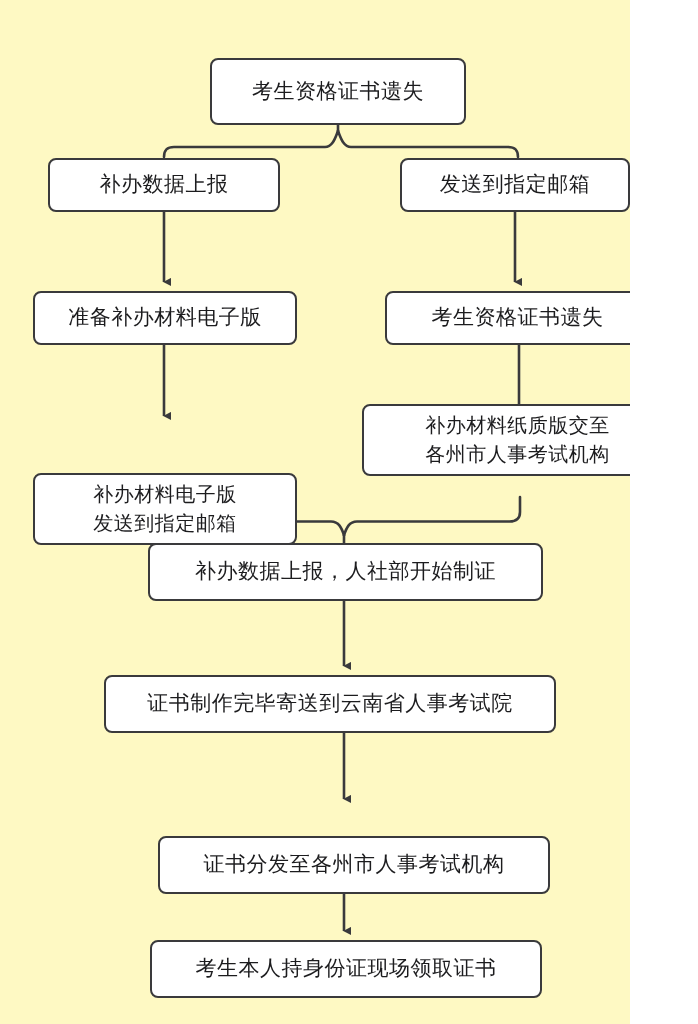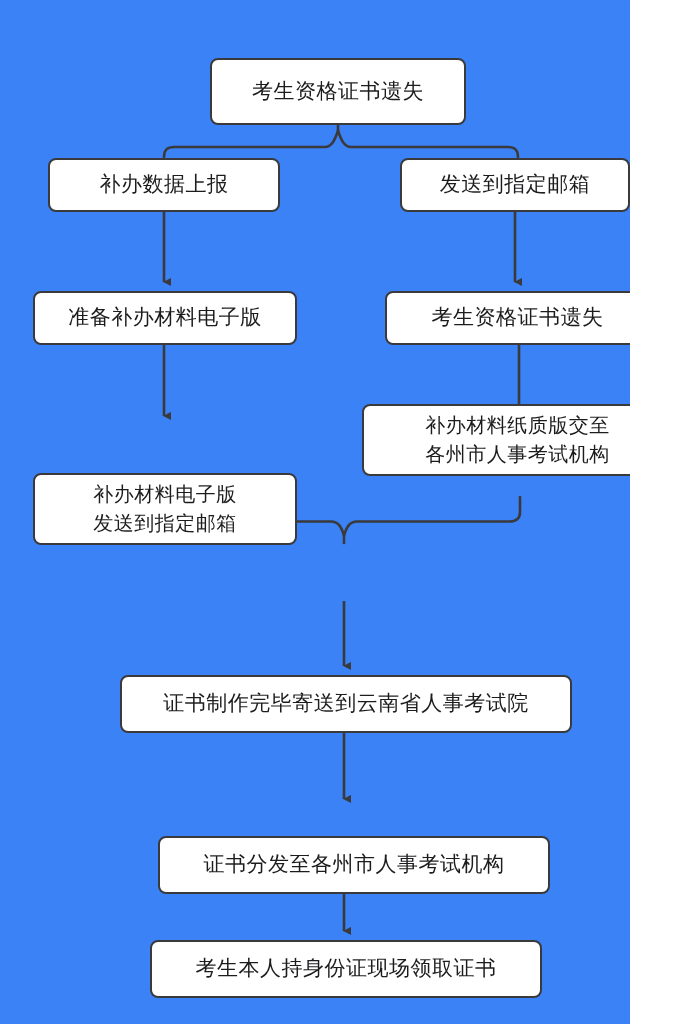--- a/index.html
+++ b/index.html
@@ -4,21 +4,21 @@
 <style>
   html, body {
     margin: 0;
     padding: 0;
     background: #ffffff;
   }
   #flowchart-root {
     position: relative;
     width: 630px;
     height: 1024px;
-    background: #3b82f6;
+    background: #fef9c3;
     overflow: hidden;
     font-family: "Liberation Serif", "DejaVu Serif", serif;
   }
   .node {
     position: absolute;
     box-sizing: border-box;
     border: 2.5px solid #3a3a3c;
     border-radius: 8px;
     background: #ffffff;
     display: flex;
@@ -107,20 +107,21 @@
   <div class="node" style="left:33px;top:291px;width:264px;height:54px;">准备补办材料电子版</div>
 
   <div class="node" style="left:385px;top:291px;width:265px;height:54px;">考生资格证书遗失</div>
 
   <div class="node two-line" style="left:33px;top:425px;width:264px;height:72px;margin-top:48px;">补办材料电子版
 发送到指定邮箱</div>
 
   <div class="node two-line" style="left:362px;top:404px;width:311px;height:72px;">补办材料纸质版交至
 各州市人事考试机构</div>
 
+  <div class="node" style="left:148px;top:543px;width:395px;height:58px;">补办数据上报，人社部开始制证</div>
 
-  <div class="node" style="left:120px;top:675px;width:452px;height:58px;">证书制作完毕寄送到云南省人事考试院</div>
+  <div class="node" style="left:104px;top:675px;width:452px;height:58px;">证书制作完毕寄送到云南省人事考试院</div>
 
   <div class="node" style="left:150px;top:836px;width:392px;height:58px;margin-left:8px;">证书分发至各州市人事考试机构</div>
 
   <div class="node" style="left:150px;top:940px;width:392px;height:58px;text-align:right;">考生本人持身份证现场领取证书</div>
 
 </div>
 
 </body></html>

